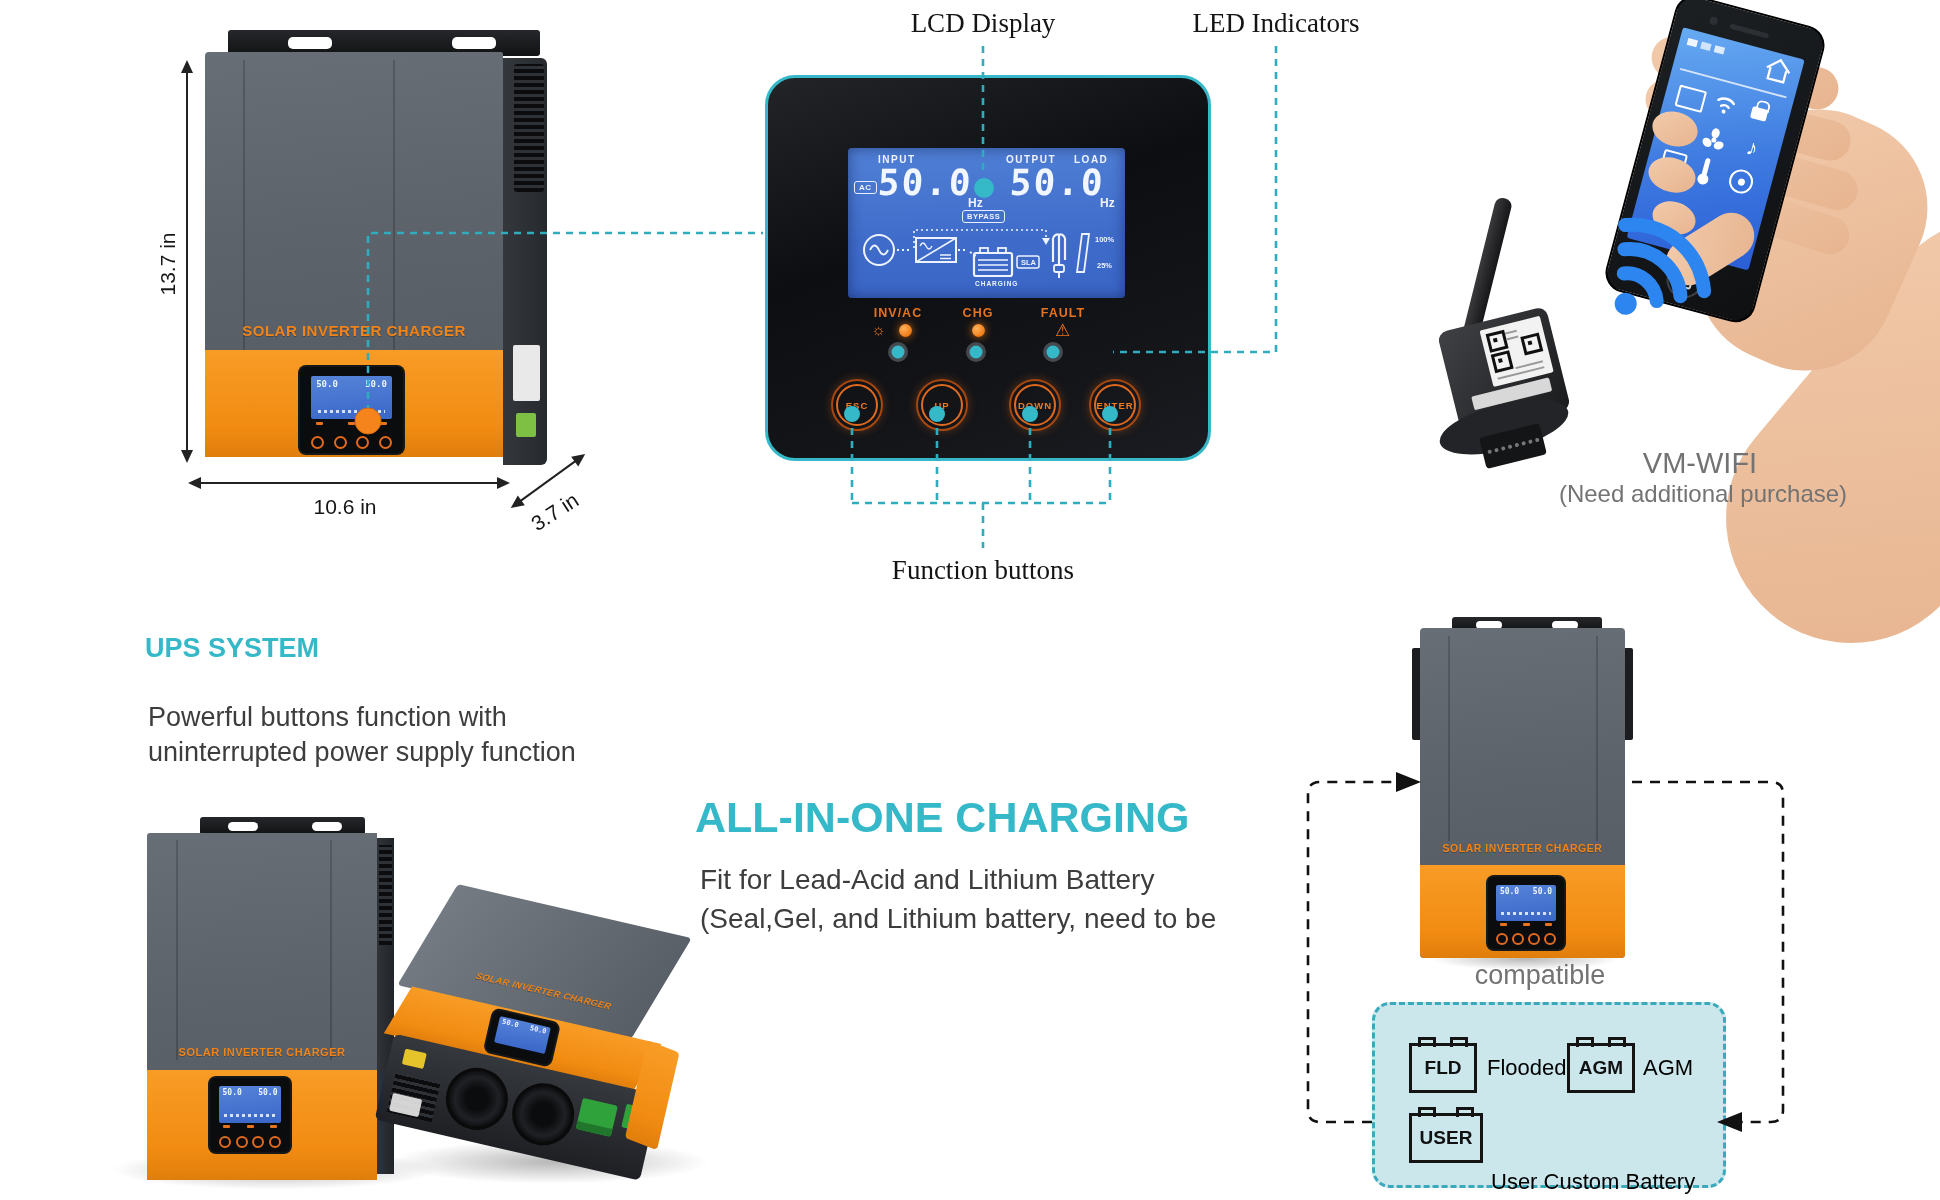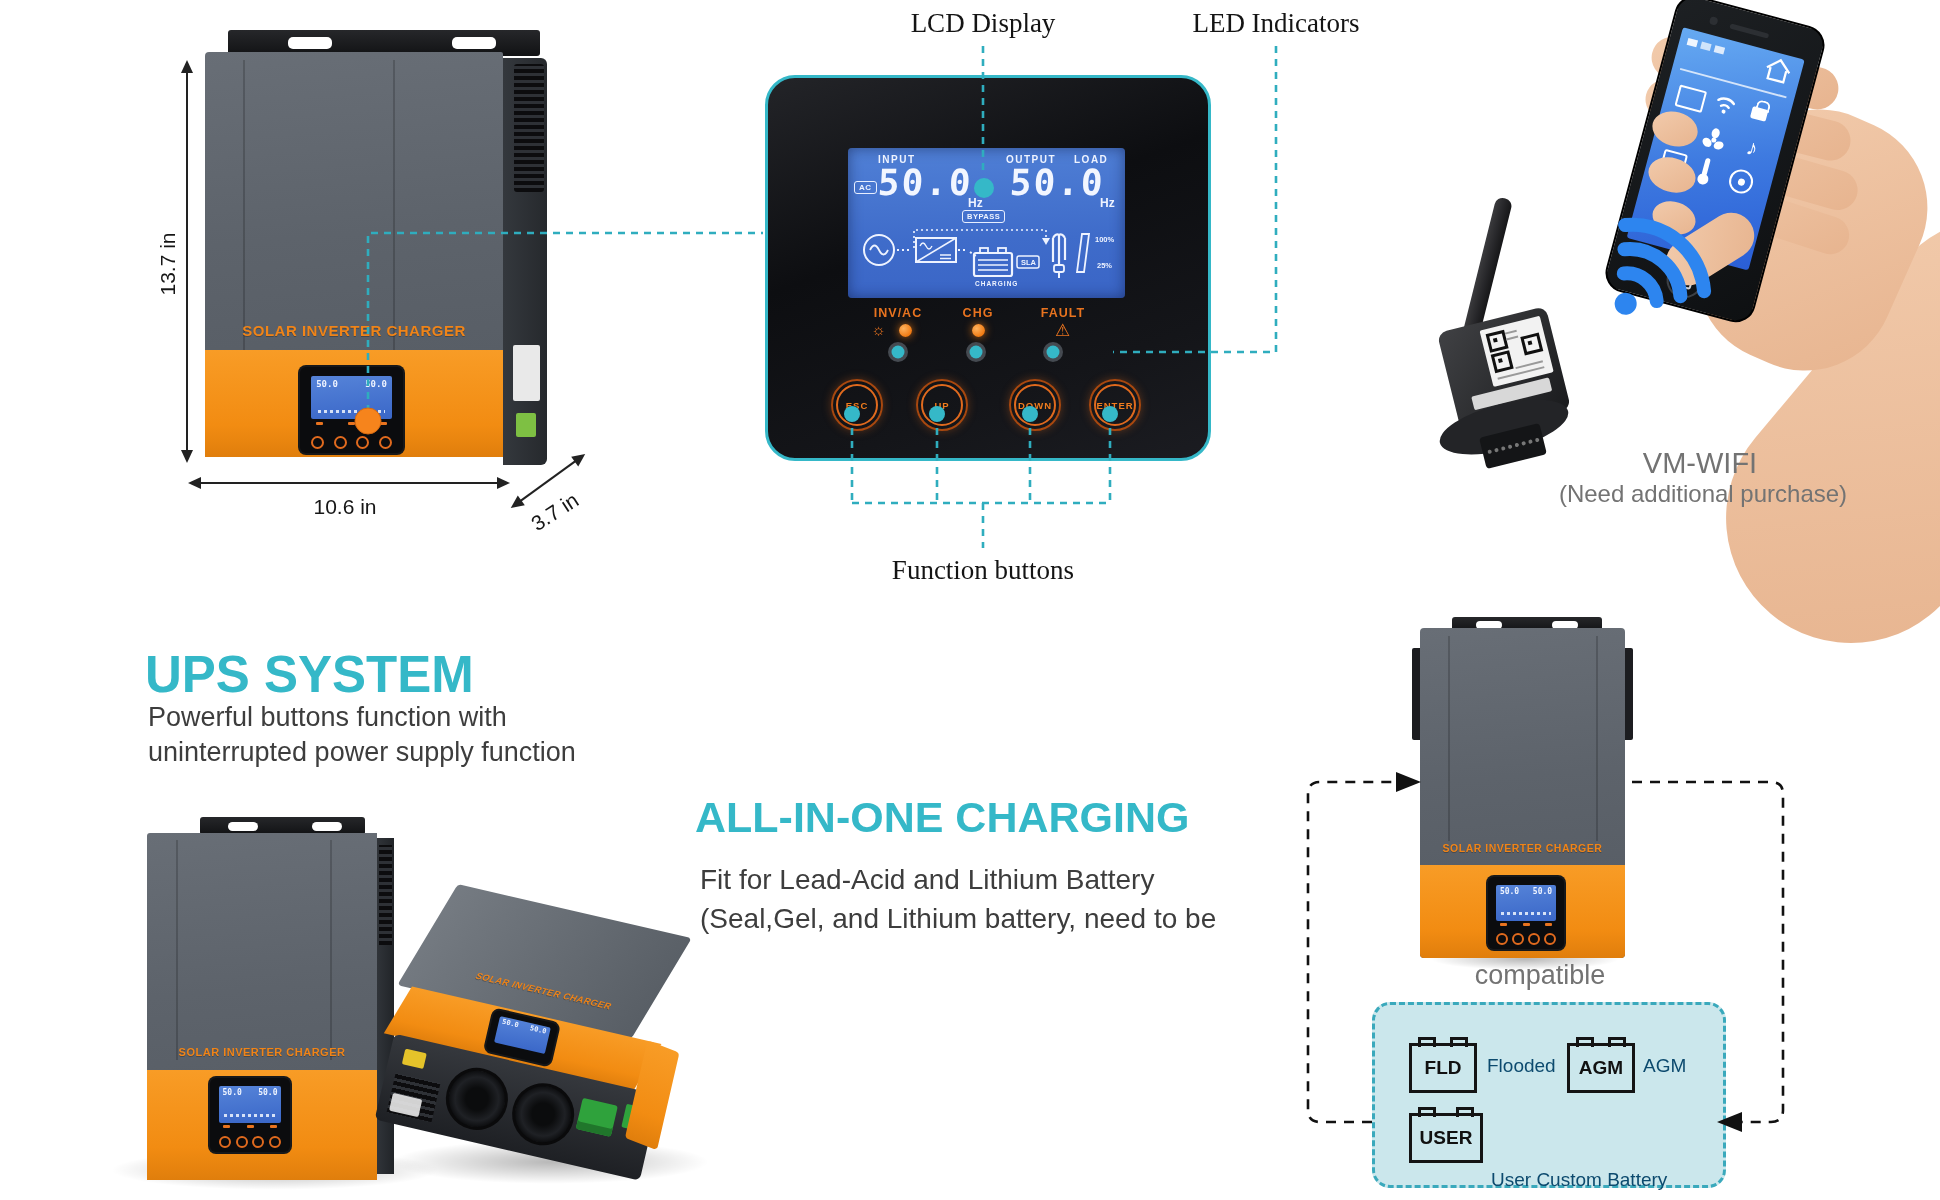--- a/index.html
+++ b/index.html
@@ -63,21 +63,21 @@
   .h-teal{color:#35b8c8;font-weight:bold;}
   .body-text{color:#3d3d3d;font-size:28px;line-height:39px;}
   
   #bat-box{left:1372px;top:1002px;width:348px;height:180px;border:3px dashed #3aa9bc;border-radius:18px;
            background:#cbe7ec;}
   .bat{position:absolute;border:3px solid #141414;background:transparent;}
   .bat .t1,.bat .t2{position:absolute;top:-9px;width:12px;height:7px;border:3px solid #141414;border-bottom:none;background:transparent;}
   .bat .t1{left:6px;} .bat .t2{right:6px;}
   .bat .code{position:absolute;inset:0;display:flex;align-items:center;justify-content:center;
              font-weight:bold;font-size:19px;color:#111;}
-  .bat-name{position:absolute;font-size:19px;color:#0c4a6e;}
+  .bat-name{position:absolute;font-size:22px;color:#000000;}
   
   .skin{background:linear-gradient(135deg,#f2cbac,#e7b48f);}
   .phone-icon{color:#ffffff;display:flex;align-items:center;justify-content:center;}
   .qr{position:absolute;width:13px;height:13px;border:3px solid #101010;}
   .qr i{position:absolute;left:3px;top:3px;width:4px;height:4px;background:#101010;}
   .lblline{position:absolute;height:2px;background:#9a9a9a;}
 </style>
 </head>
 <body>
 
@@ -413,21 +413,21 @@
     </div>
     <span class="bat-name" style="left:268px;top:50px;">AGM</span>
     <div class="bat" style="left:34px;top:108px;width:68px;height:44px;">
       <span class="t1"></span>
         <span class="t2"></span>
       <span class="code">USER</span>
     </div>
     <span class="bat-name" style="left:116px;top:120px;margin-top:44px;">User Custom Battery</span>
   </div>
 
-  <div class="abs h-teal" style="left:145px;top:633px;font-size:51px;margin-top:12px;">UPS SYSTEM</div>
+  <div class="abs h-teal" style="left:145px;top:633px;font-size:27px;">UPS SYSTEM</div>
   <div class="abs body-text" style="left:148px;top:698px;font-size:27px;">Powerful buttons function with</div>
   <div class="abs body-text" style="left:148px;top:733px;font-size:27px;">uninterrupted power supply function</div>
 
   <div class="abs h-teal" style="left:695px;top:793px;font-size:43px;">ALL-IN-ONE CHARGING</div>
   <div class="abs body-text" style="left:700px;top:860px;">Fit for Lead-Acid and Lithium Battery</div>
   <div class="abs body-text" style="left:700px;top:899px;">(Seal,Gel, and Lithium battery, need to be</div>
 
   <div class="abs callout center" style="left:878px;top:8px;width:210px;">LCD Display</div>
   <div class="abs callout center" style="left:1166px;top:8px;width:220px;">LED Indicators</div>
   <div class="abs callout center" style="left:858px;top:555px;width:250px;">Function buttons</div>

